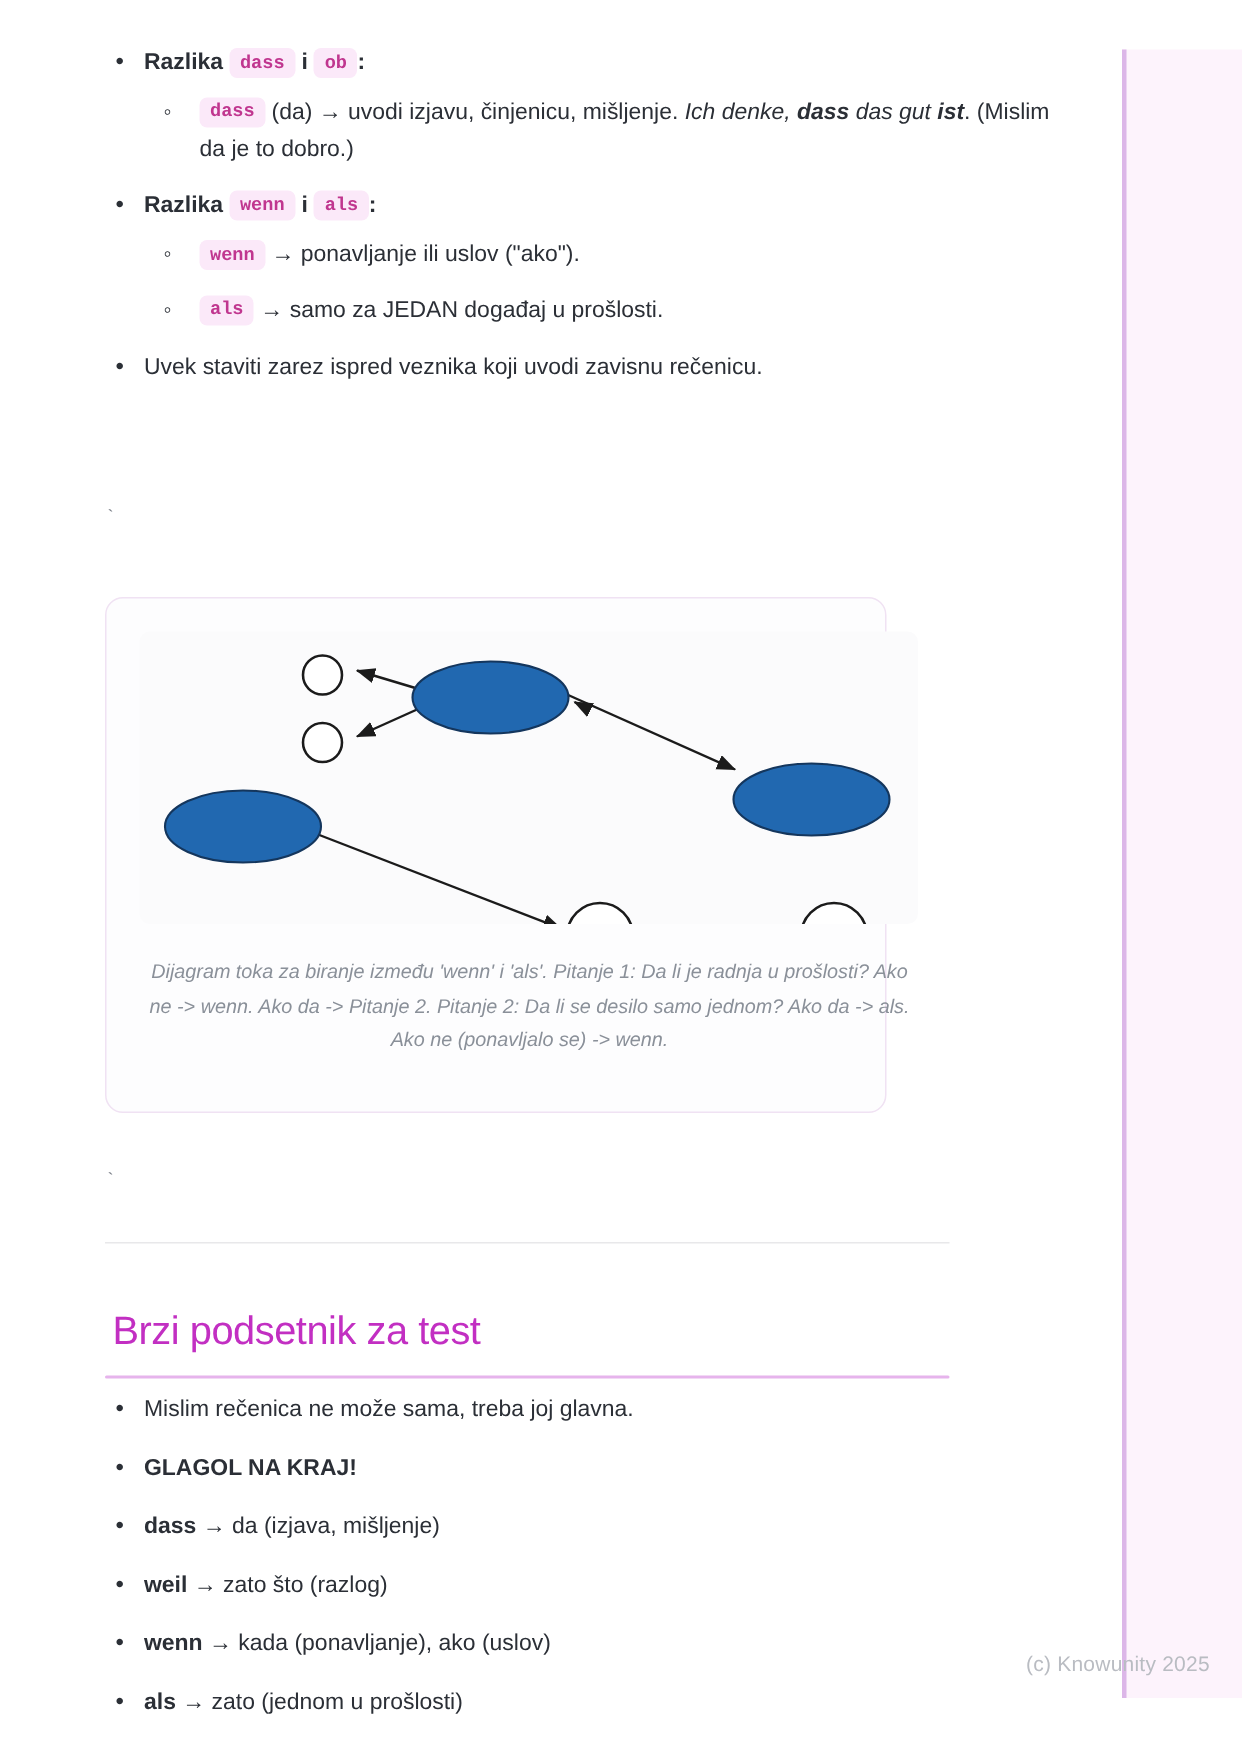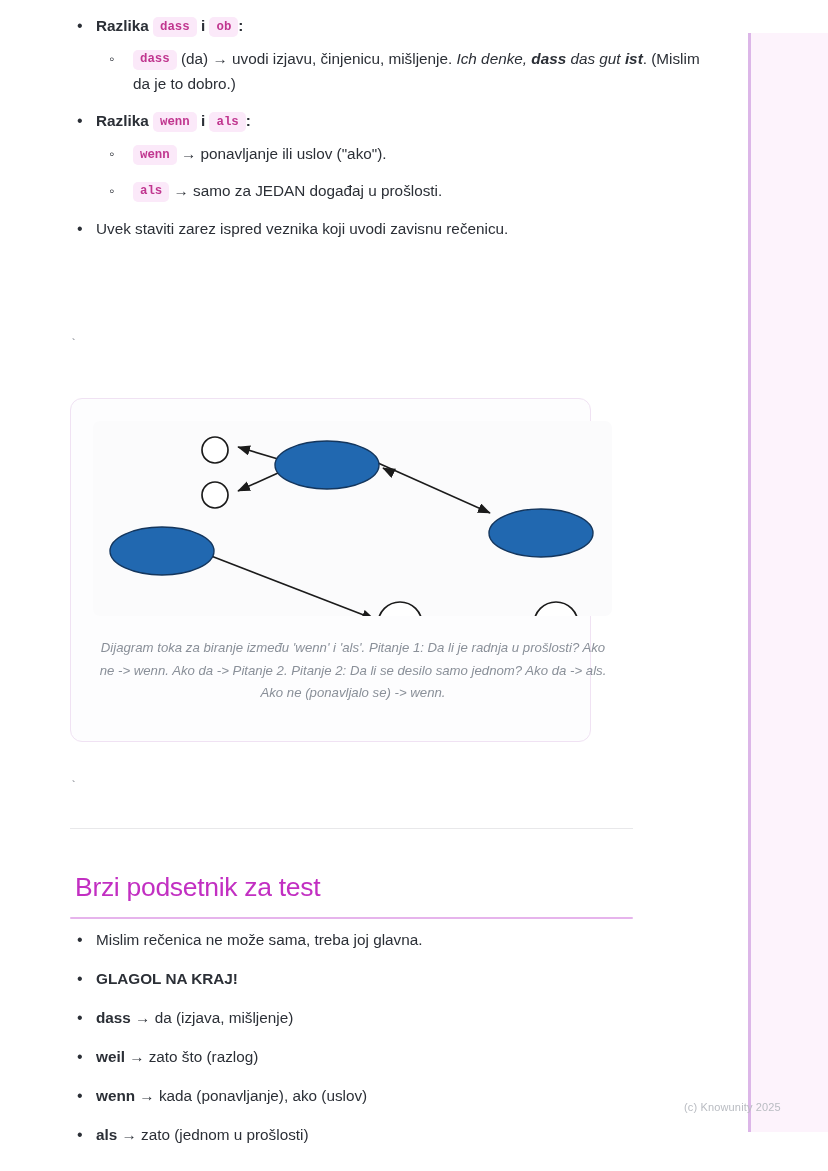--- a/index.html
+++ b/index.html
@@ -28,21 +28,21 @@
     border-left: 3px solid #dcb6e8;
     box-sizing: border-box;
   }
 
   
   .page {
     position: absolute;
     left: 0;
     top: 0;
     width: 700px;
-    padding: 14px 0 0 0;
+    padding: 30px 0 0 0;
     box-sizing: border-box;
   }
 
   ul.lvl1 {
     list-style: none;
     margin: 0;
     padding: 0;
   }
   ul.lvl1 > li {
     position: relative;
@@ -199,21 +199,21 @@
     top: -1px;
     font-size: 16px;
     color: #2b2f36;
   }
 
   
   .watermark {
     position: absolute;
     left: 684px;
     top: 1101px;
-    font-size: 11px;
+    font-size: 14px;
     color: #b9bcc2;
     white-space: nowrap;
     letter-spacing: 0.15px;
   }
 </style>
 </head>
 <body>
 
 <div class="right-panel"></div>
 

